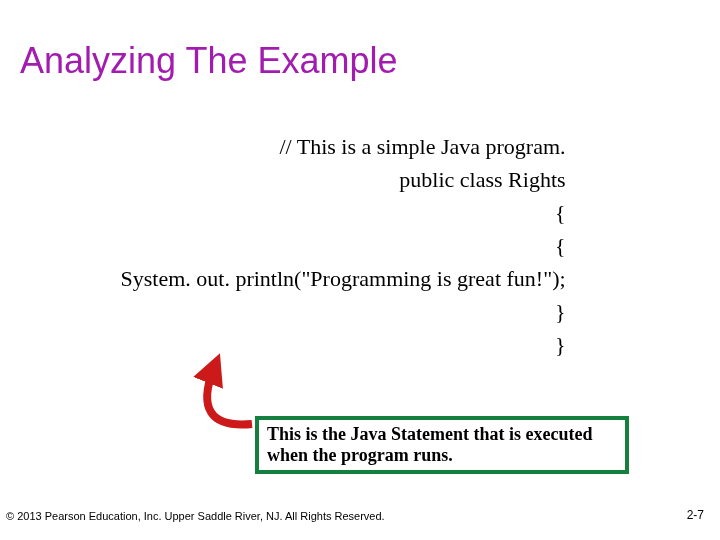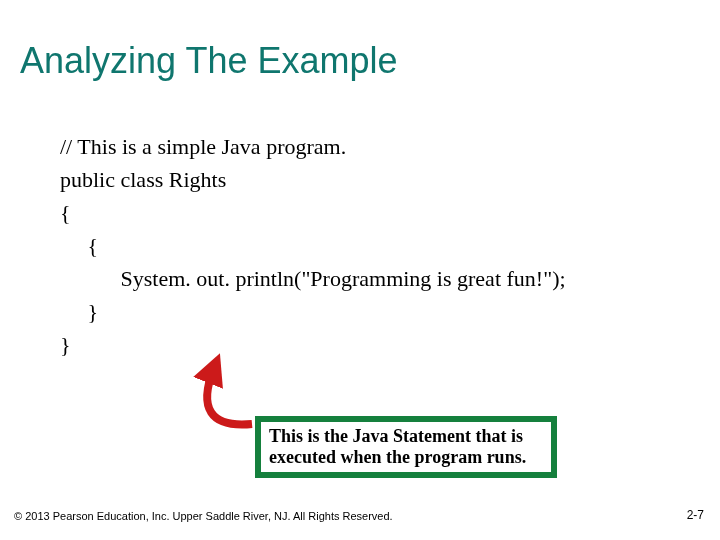--- a/index.html
+++ b/index.html
@@ -19,54 +19,54 @@
     position: relative;
     box-sizing: border-box;
   }
   .title {
     position: absolute;
     left: 20px;
     top: 40px;
     font-family: Arial, Helvetica, sans-serif;
     font-size: 36px;
     font-weight: 400;
-    color: #0f766e;
+    color: #a21caf;
   }
   .code-block {
     position: absolute;
     left: 60px;
     top: 130px;
     font-size: 22px;
     line-height: 1.5;
   }
-  .code-line { white-space: pre; }
+  .code-line { white-space: pre; text-align: right; }
   .callout {
     position: absolute;
     left: 255px;
     top: 416px;
-    width: 302px;
-    border: 6px solid #15803d;
+    width: 374px;
+    border: 4px solid #15803d;
     background: #fff;
     padding: 4px 8px;
     font-family: "Times New Roman", Times, serif;
     font-size: 18px;
     font-weight: bold;
     box-sizing: border-box;
   }
   .arrow-svg {
     position: absolute;
     left: 190px;
     top: 358px;
     width: 70px;
     height: 70px;
     overflow: visible;
   }
   .footer-left {
     position: absolute;
-    left: 14px;
+    left: 6px;
     bottom: 18px;
     font-family: Arial, Helvetica, sans-serif;
     font-size: 11px;
     color: #000;
   }
   .footer-right {
     position: absolute;
     right: 16px;
     bottom: 18px;
     font-family: Arial, Helvetica, sans-serif;

